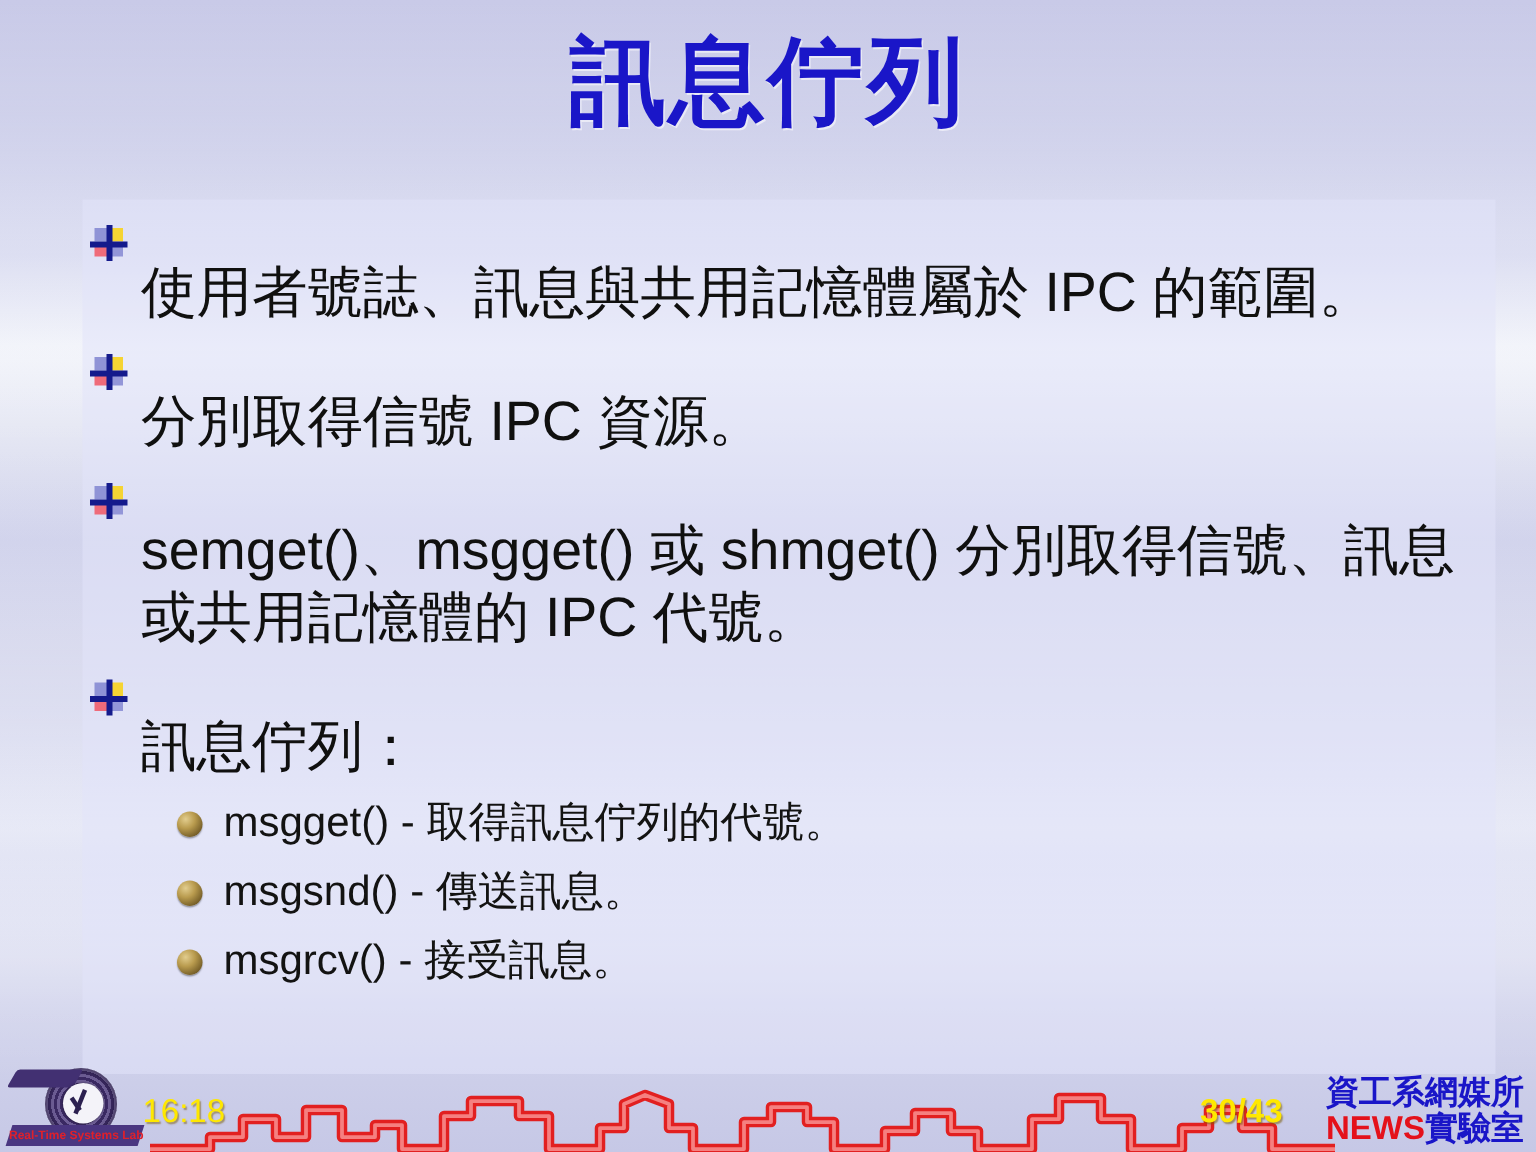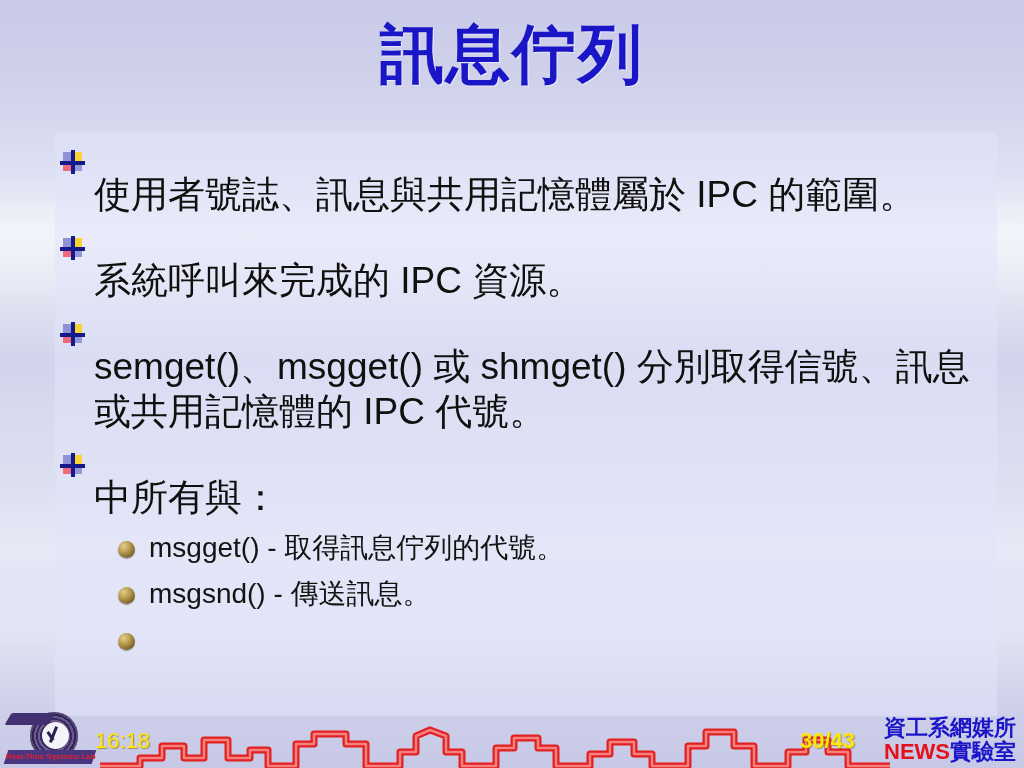--- a/index.html
+++ b/index.html
@@ -309,21 +309,21 @@
 
     <div class="bullet-row">
       <span class="bullet-marker">
         <span class="q q1"></span>
           <span class="q q2"></span>
           <span class="q q3"></span>
           <span class="q q4"></span>
         <span class="cross-v"></span>
           <span class="cross-h"></span>
       </span>
-      <span class="bullet-text">系統呼叫來完成的 IPC 資源。</span>
+      <span class="bullet-text">分別取得信號 IPC 資源。</span>
     </div>
 
     <div class="bullet-row">
       <span class="bullet-marker">
         <span class="q q1"></span>
           <span class="q q2"></span>
           <span class="q q3"></span>
           <span class="q q4"></span>
         <span class="cross-v"></span>
           <span class="cross-h"></span>
@@ -334,34 +334,35 @@
 
     <div class="bullet-row">
       <span class="bullet-marker">
         <span class="q q1"></span>
           <span class="q q2"></span>
           <span class="q q3"></span>
           <span class="q q4"></span>
         <span class="cross-v"></span>
           <span class="cross-h"></span>
       </span>
-      <span class="bullet-text">中所有與：</span>
+      <span class="bullet-text">訊息佇列：</span>
     </div>
 
     <div id="sub-list">
       <div class="sub-row">
         <span class="sub-marker"></span>
         <span class="sub-text">msgget() - 取得訊息佇列的代號。</span>
       </div>
       <div class="sub-row">
         <span class="sub-marker"></span>
         <span class="sub-text">msgsnd() - 傳送訊息。</span>
       </div>
       <div class="sub-row">
         <span class="sub-marker"></span>
+        <span class="sub-text">msgrcv() - 接受訊息。</span>
       </div>
     </div>
 
   </div>
 
   <div id="footer">
 
     <div id="logo">
       <span class="disc"></span>
       <span class="swoosh-top"></span>

